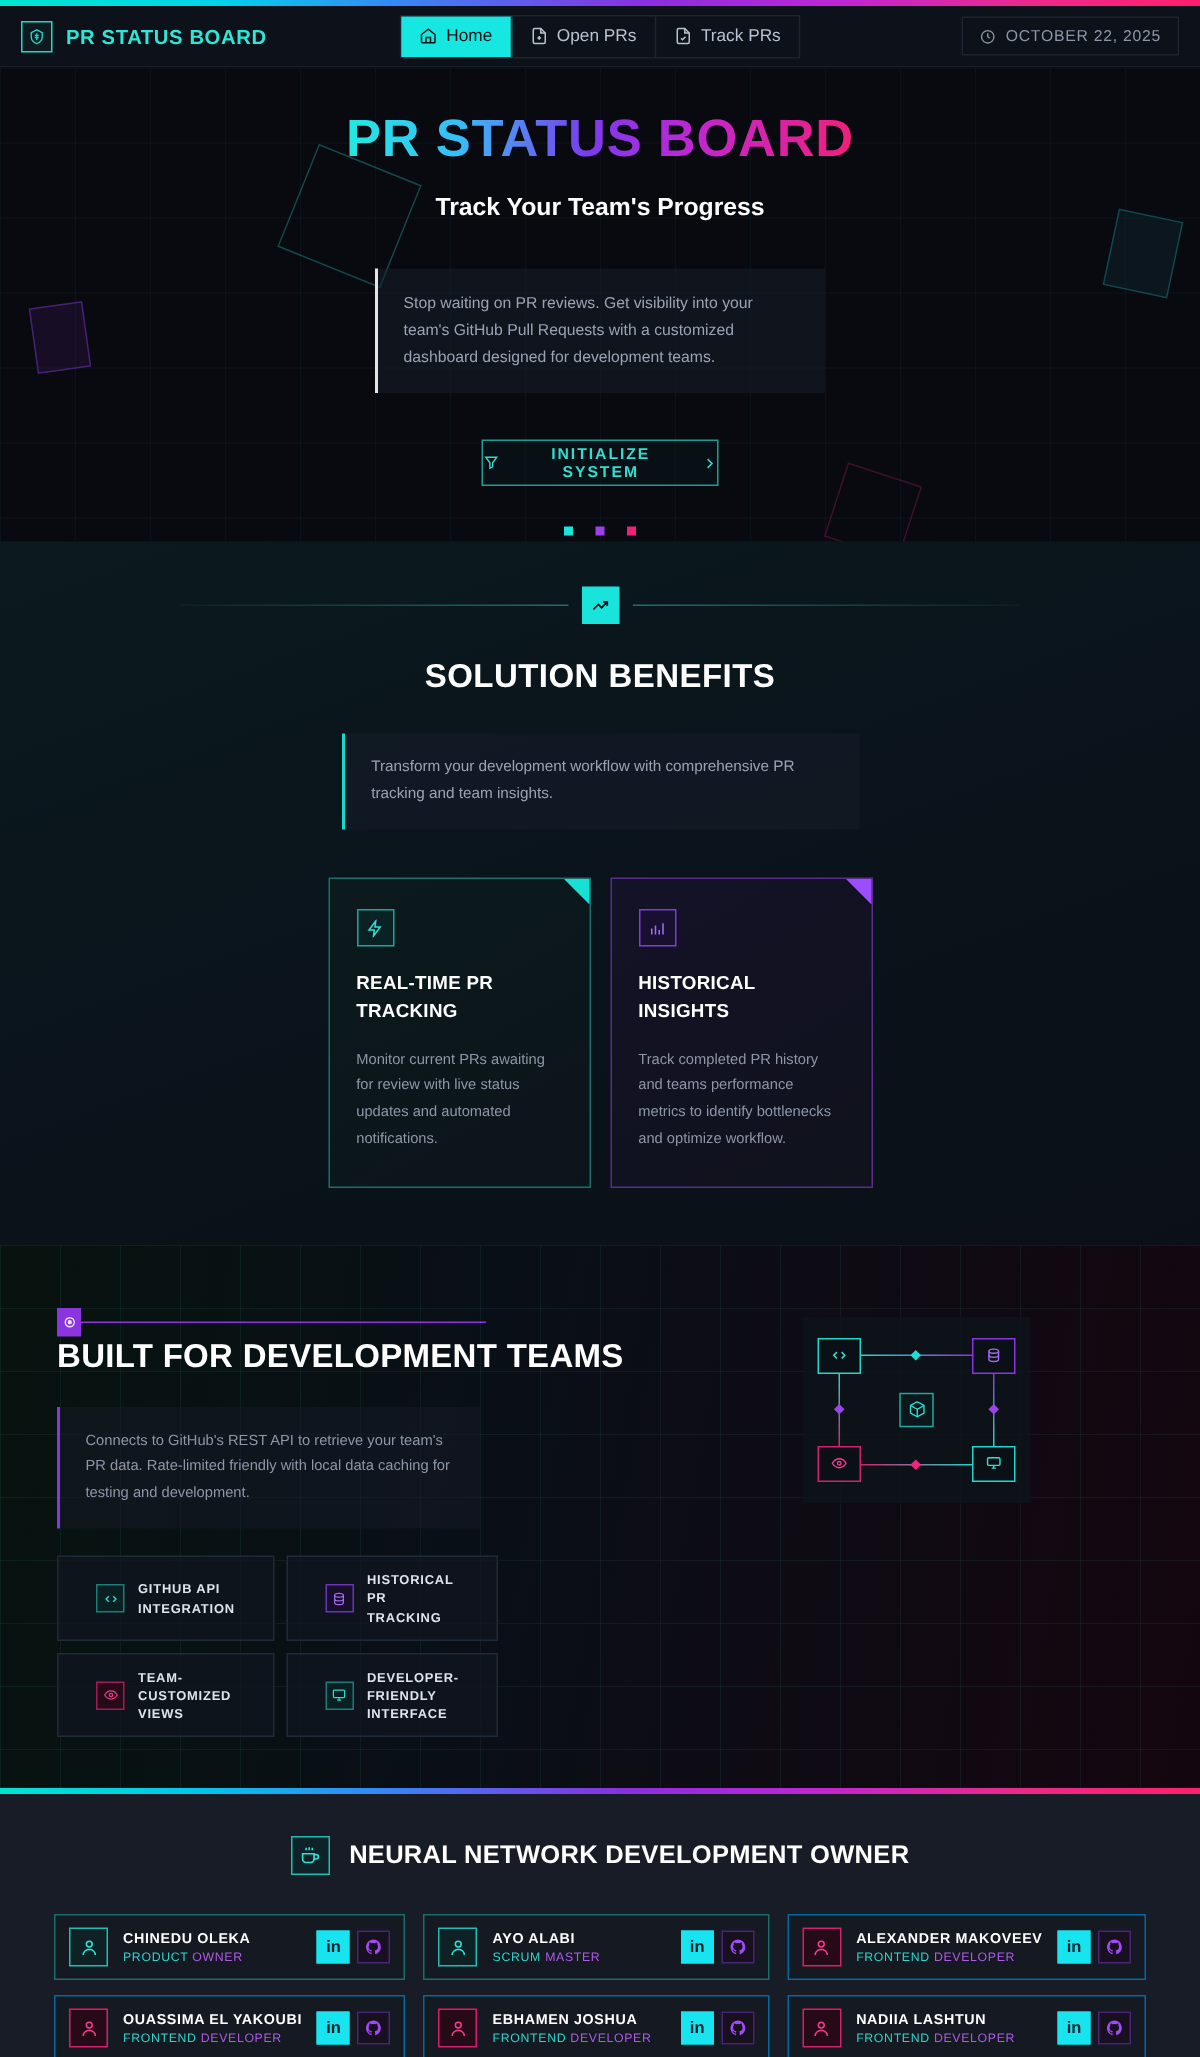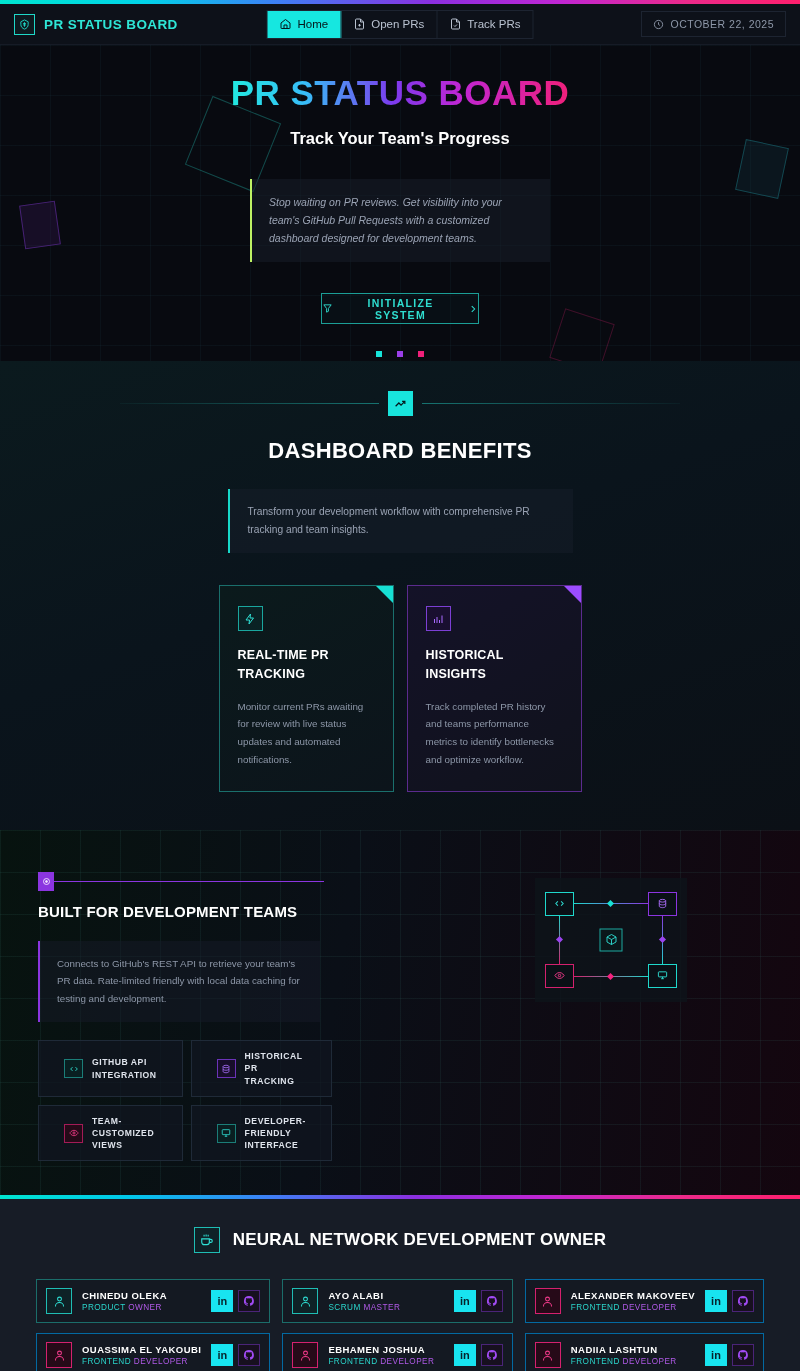--- a/index.html
+++ b/index.html
@@ -81,24 +81,23 @@
     font-size: 35px; font-weight: bold; letter-spacing: 0.5px;
     background: linear-gradient(90deg,#22e8e0 0%, #38bdf8 22%, #7c3aed 48%, #c026d3 68%, #f0207a 100%);
     -webkit-background-clip: text; background-clip: text;
     -webkit-text-fill-color: transparent; color: transparent;
     display: inline-block;
   }
   .hero-sub { margin-top: 16px; font-size: 16.5px; font-weight: bold; color: #fff; }
   .hero-quote {
     margin: 31px auto 0; width: 300px;
     background: rgba(24,30,42,.5);
-    border-left: 2px solid #bef264;
+    border-left: 2px solid #e5e5e5;
     padding: 14px 16px 15px 17px;
     text-align: left;
-    font-style: italic;
   }
   .hero-quote p { font-size: 10.5px; line-height: 1.72; color: #9aa3b4; }
   .cta {
     margin: 31px auto 0; width: 158px; height: 31px;
     border: 1px solid #1b9e96;
     display: flex; align-items: center; justify-content: center; gap: 7px;
     color: #2fded0; font-size: 10.5px; font-weight: bold; letter-spacing: 1.3px;
     background: rgba(10,30,34,.3);
   }
   .dots { margin-top: 27px; display: flex; gap: 15px; justify-content: center; }
@@ -166,21 +165,21 @@
   }
   .built-wrap { position: relative; display: flex; padding: 0 38px; gap: 22px; }
   .built-left { width: 400px; }
   .tag-row { display: flex; align-items: center; }
   .tag-badge {
     width: 16px; height: 19px; background: #8b35e0;
     display: flex; align-items: center; justify-content: center;
     color: #f2e4ff; font-size: 9px;
   }
   .tag-line { flex: 1; max-width: 270px; height: 1px; background: #8b35e0; }
-  .built-title { margin-top: 12px; font-size: 15px; font-weight: bold; color: #fff; letter-spacing: 0.2px; }
+  .built-title { margin-top: 0; font-size: 22px; font-weight: bold; color: #fff; letter-spacing: 0.2px; }
   .built-quote {
     margin-top: 21px; background: rgba(22,26,40,.5);
     border-left: 2px solid #8b35e0; padding: 14px 16px 15px 17px;
     width: 282px;
   }
   .built-quote p { font-size: 9.8px; line-height: 1.78; color: #8d97a8; }
   .feat-grid { margin-top: 18px; display: grid; grid-template-columns: 1fr 1fr; gap: 8px; width: 282px; }
   .feat {
     display: flex; align-items: center; gap: 9px;
     border: 1px solid #1f2a38; background: rgba(16,22,32,.75);
@@ -365,21 +364,21 @@
     <div class="div-line"></div>
     <div class="div-badge">
       <svg width="13" height="13" viewBox="0 0 24 24" fill="none" stroke="currentColor" stroke-width="2.2">
           <path d="M3 17l6-6 4 4 7-7"></path>
           <path d="M15 8h5v5"></path>
         </svg>
     </div>
     <div class="div-line r"></div>
   </div>
 
-  <div class="sec-title">DASHBOARD BENEFITS</div>
+  <div class="sec-title">SOLUTION BENEFITS</div>
 
   <div class="sec-quote">
     <p>Transform your development workflow with comprehensive PR tracking and team insights.</p>
   </div>
 
   <div class="cards">
     <div class="card teal">
       <div class="corner"></div>
       <div class="card-icon">
         <svg width="12" height="12" viewBox="0 0 24 24" fill="none" stroke="currentColor" stroke-width="2">

